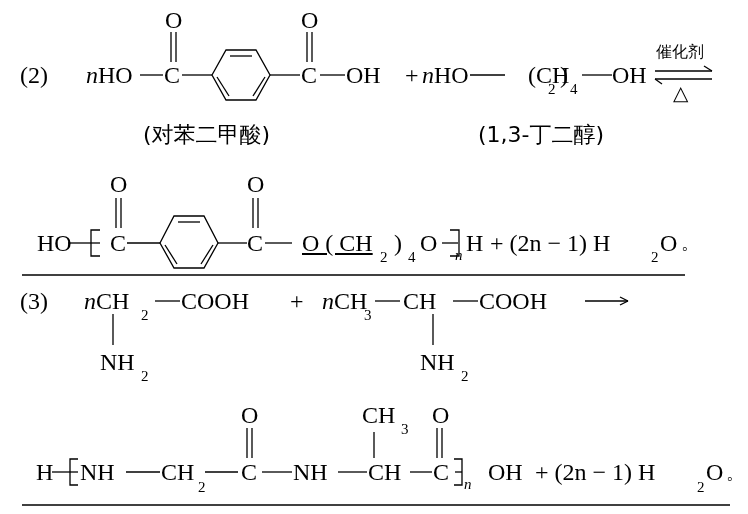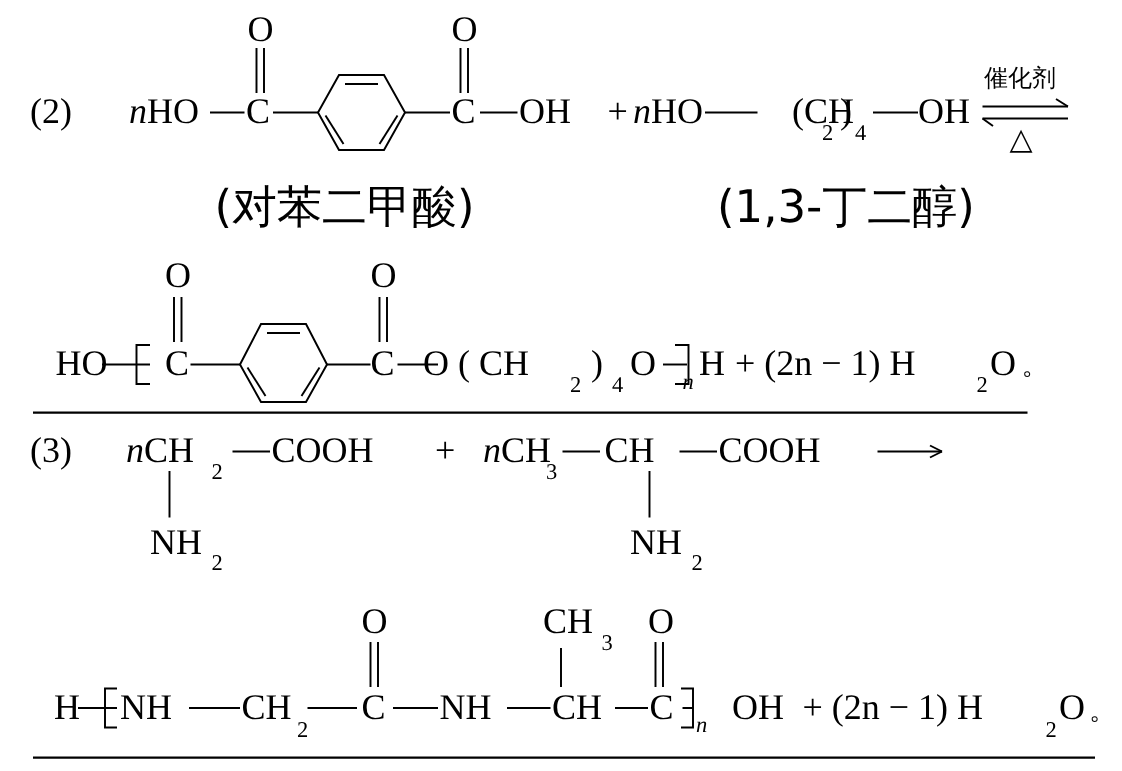--- a/index.html
+++ b/index.html
@@ -1,20 +1,20 @@
 <!DOCTYPE html>
 <html><head>
 <meta charset="utf-8">
 <style>
   html, body { margin: 0; padding: 0; background: #ffffff; }
   body { width: 748px; height: 514px; position: relative; overflow: hidden;
          font-family: "Liberation Serif", "DejaVu Serif", serif; color: #000; }
   .t { position: absolute; white-space: nowrap; font-size: 24px; line-height: 1; }
   .sm { font-size: 15px; }
-  .cn { font-family: "DejaVu Sans", "Liberation Sans", sans-serif; font-size: 30px; }
+  .cn { font-family: "DejaVu Sans", "Liberation Sans", sans-serif; font-size: 22px; }
   .cnsm { font-family: "DejaVu Sans", "Liberation Sans", sans-serif; font-size: 16px; }
   i { font-style: italic; }
   svg.lines { position: absolute; left: 0; top: 0; width: 748px; height: 514px; }
 </style>
 </head>
 <body>
 
 <svg class="lines" viewBox="0 0 748 514">
   <g stroke="#000" stroke-width="1.3" fill="none">
 
@@ -116,21 +116,21 @@
   <span class="t cn" style="left:143px;top:124px;">(对苯二甲酸)</span>
   <span class="t cn" style="left:478px;top:124px;">(1,3-丁二醇)</span>
 </div>
 
 <div>
   <span class="t" style="left:37px;top:231px;">HO</span>
   <span class="t" style="left:110px;top:172px;">O</span>
   <span class="t" style="left:110px;top:231px;">C</span>
   <span class="t" style="left:247px;top:172px;">O</span>
   <span class="t" style="left:247px;top:231px;">C</span>
-  <span class="t" style="left:282px;top:231px;">O ( CH</span>
+  <span class="t" style="left:302px;top:231px;text-decoration:underline;">O ( CH</span>
   <span class="t sm" style="left:380px;top:250px;">2</span>
   <span class="t" style="left:394px;top:231px;">)</span>
   <span class="t sm" style="left:408px;top:250px;">4</span>
   <span class="t" style="left:420px;top:231px;">O</span>
   <i class="t sm" style="left:455px;top:248px;">n</i>
   <span class="t" style="left:466px;top:231px;">H</span>
   <span class="t" style="left:490px;top:231px;">+ (2n − 1) H</span>
   <span class="t sm" style="left:651px;top:250px;">2</span>
   <span class="t" style="left:660px;top:231px;">O</span>
   <span class="t" style="left:681px;top:234px;font-size:18px;">。</span>

